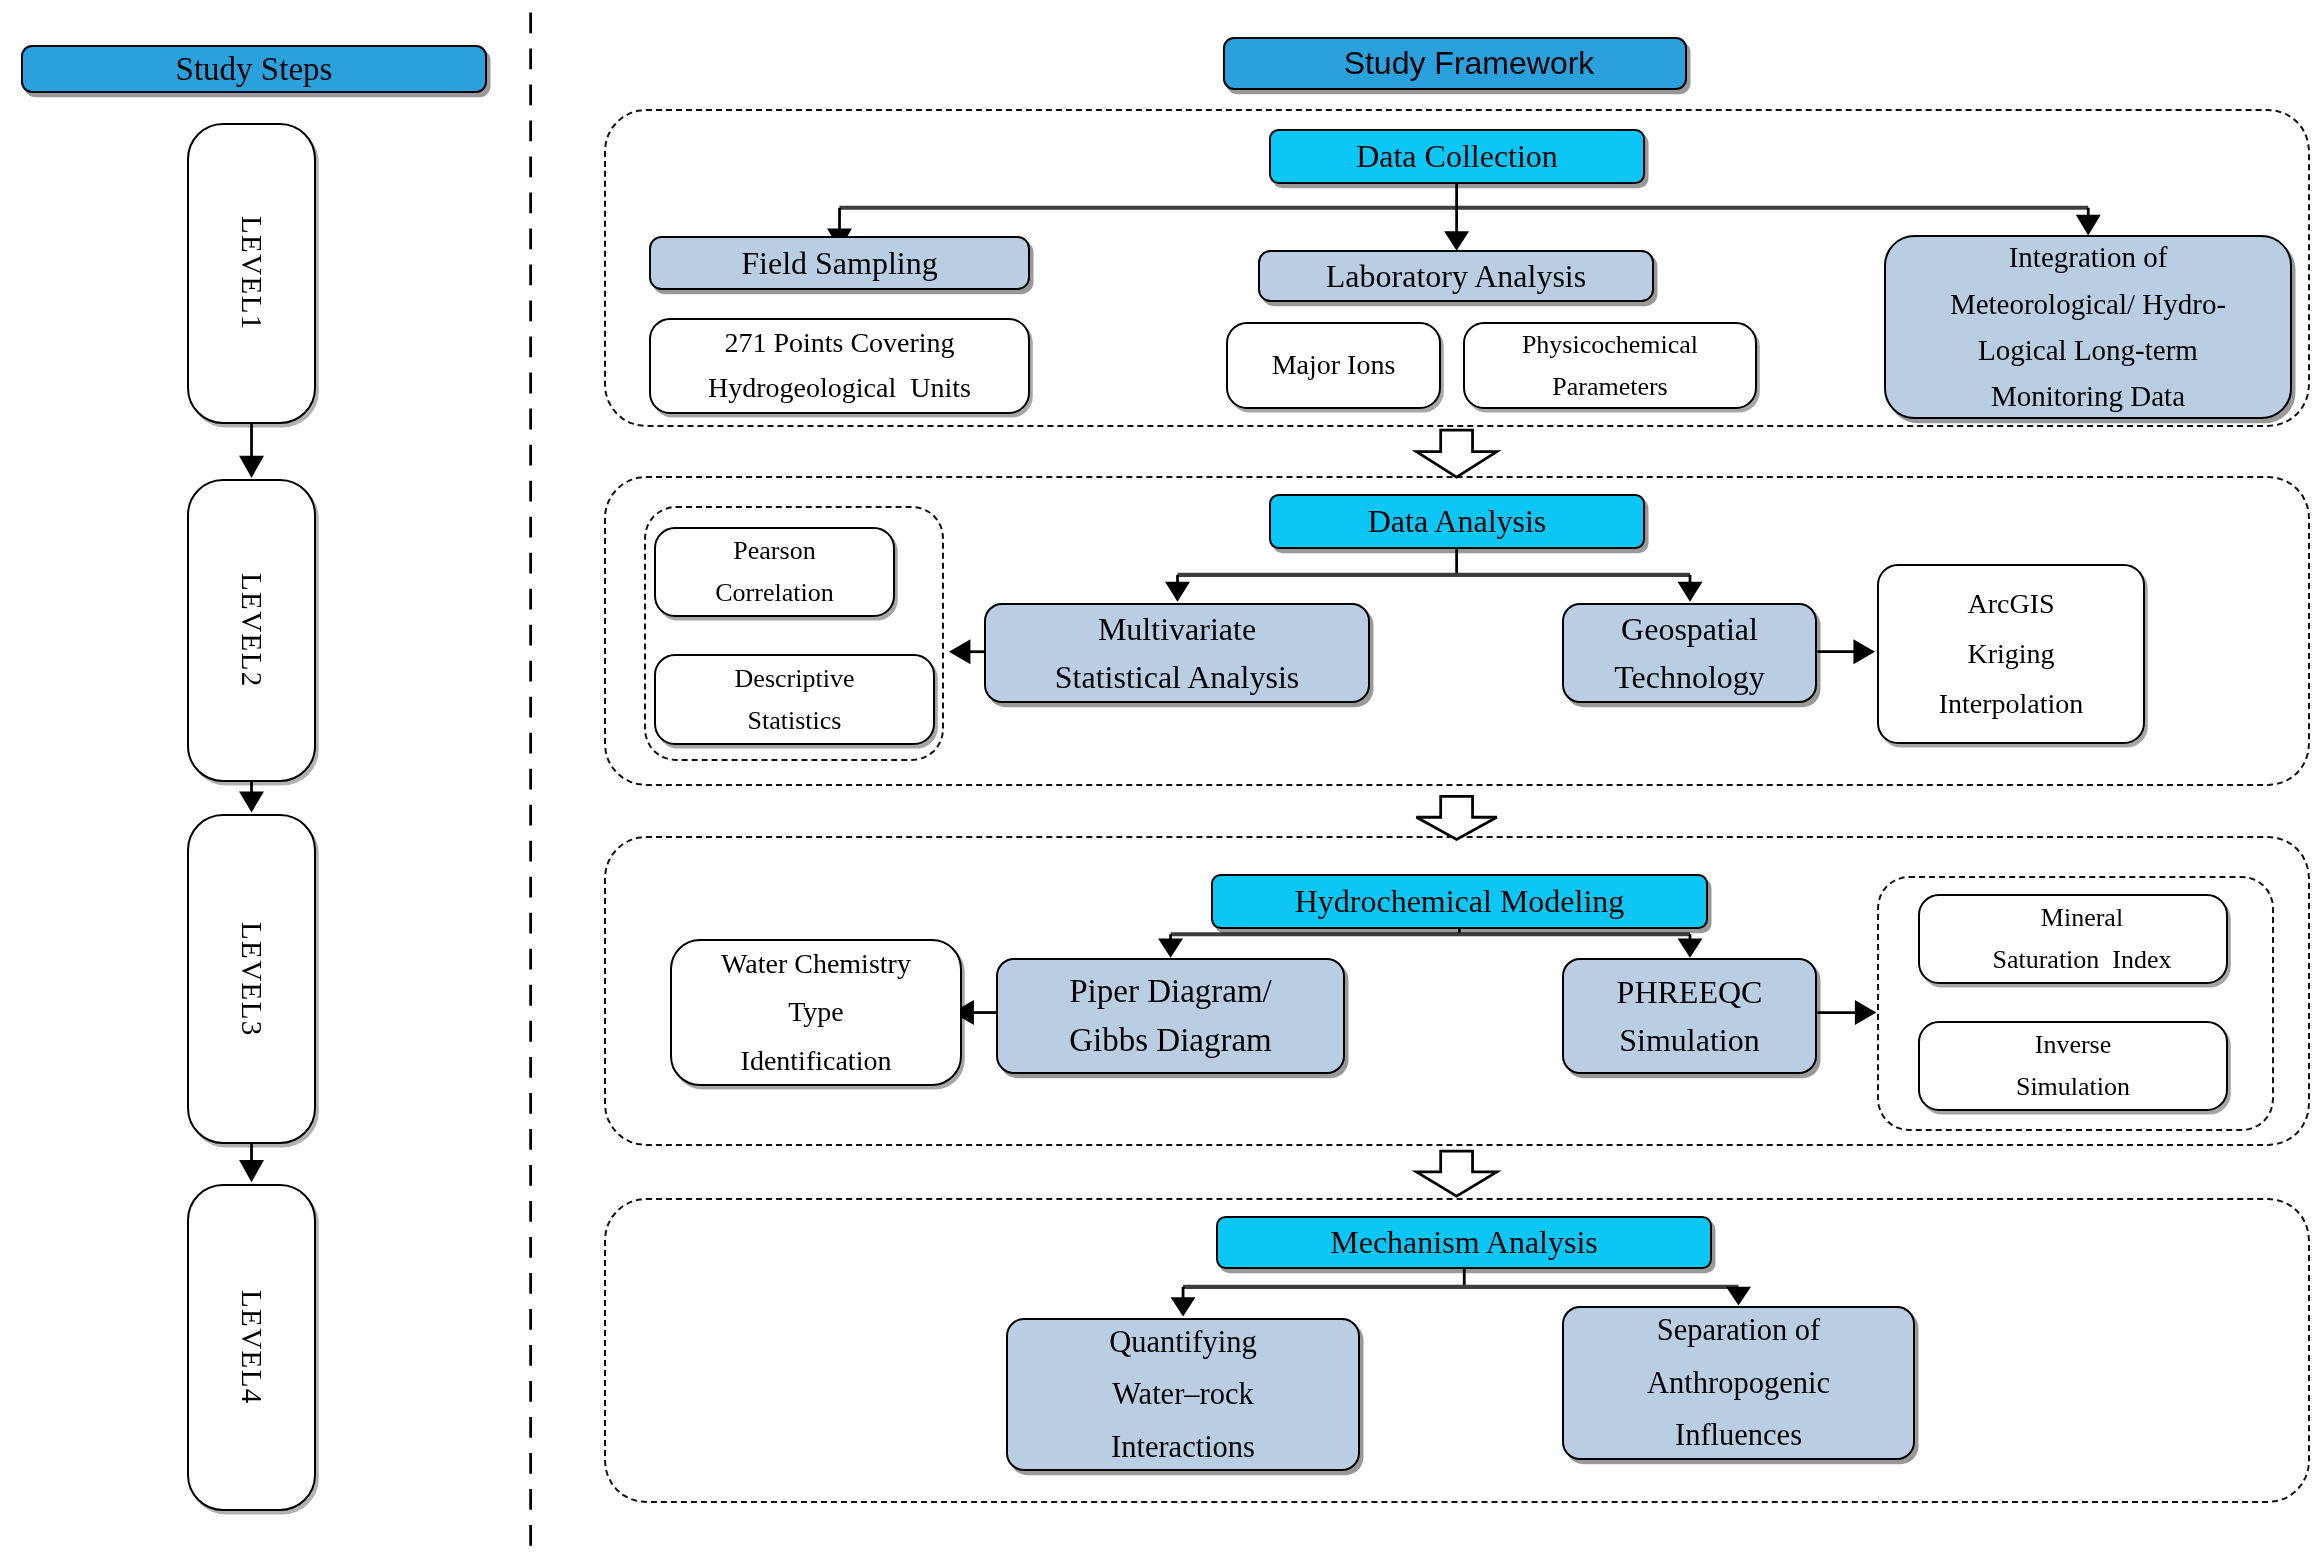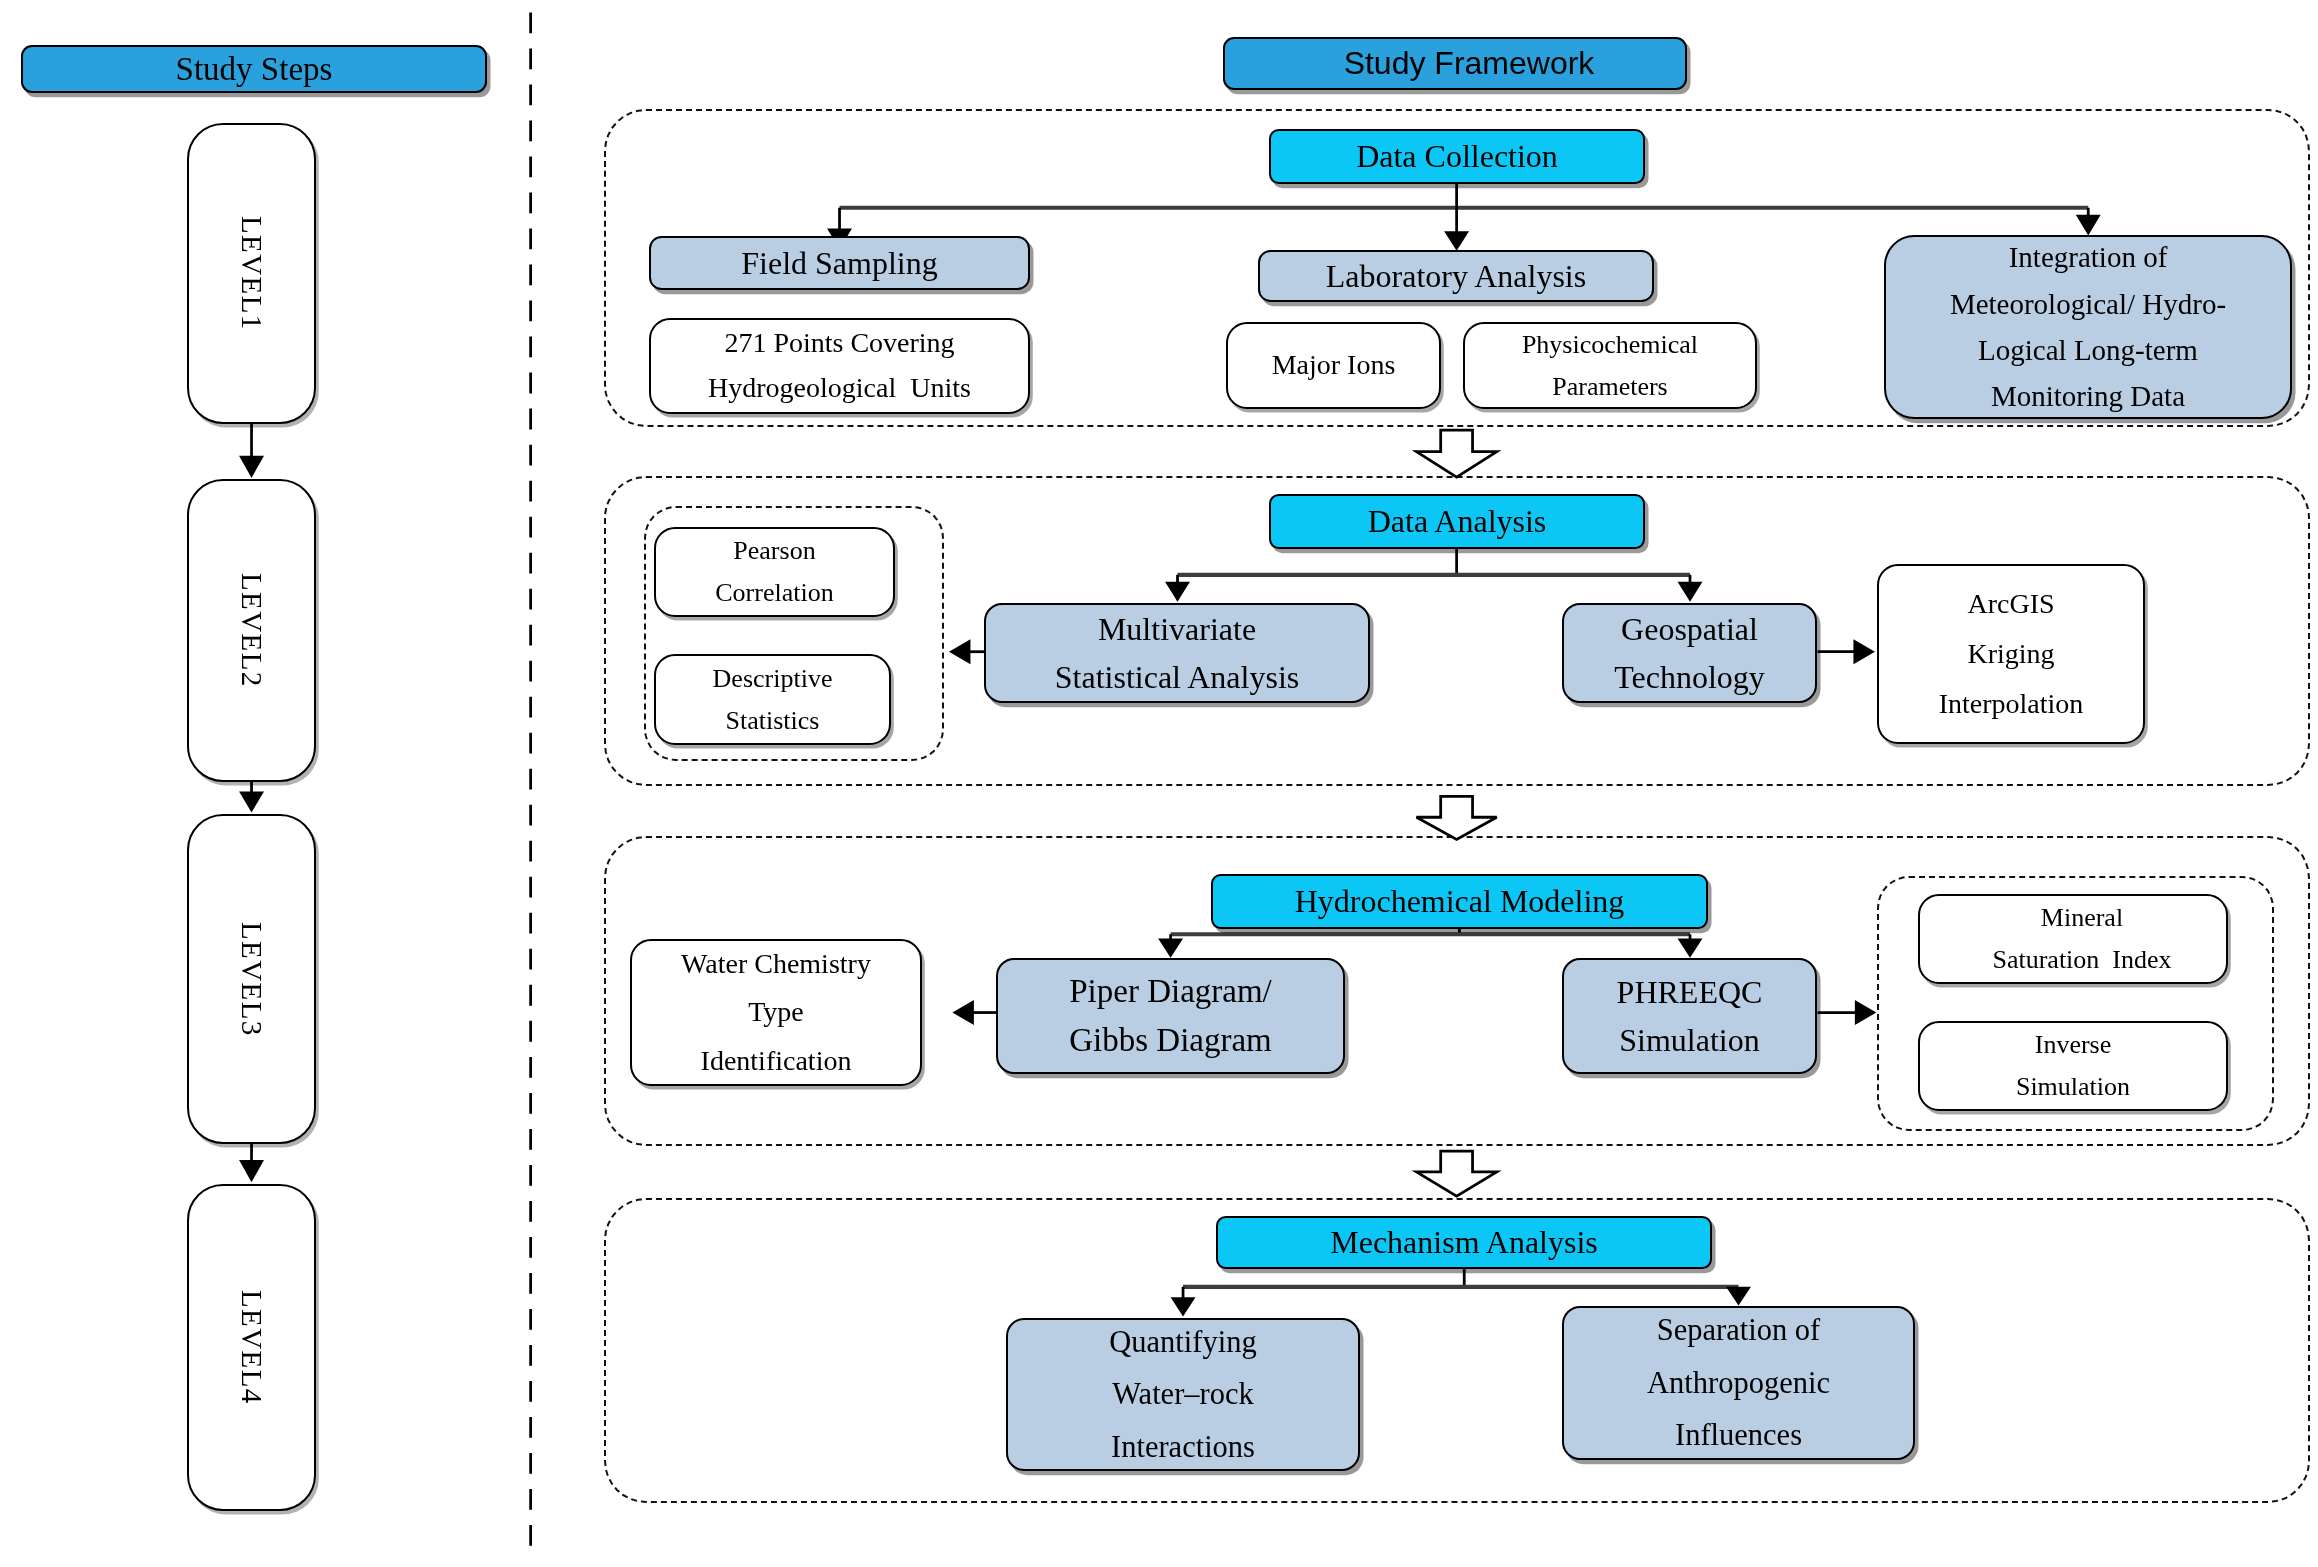--- a/index.html
+++ b/index.html
@@ -207,21 +207,21 @@
 
   <div class="abs dashed" style="left:604px;top:476px;width:1706px;height:310px;"></div>
   <div class="abs sec-title" style="left:1269px;top:494px;width:376px;height:55px;">
     <span>Data Analysis</span>
   </div>
   <div class="abs dashed inner" style="left:644px;top:506px;width:300px;height:255px;"></div>
   <div class="abs white" style="left:654px;top:527px;width:241px;height:90px;font-size:26px;">
     <span>Pearson
 Correlation</span>
   </div>
-  <div class="abs white" style="left:654px;top:654px;width:237px;height:91px;font-size:26px;">
+  <div class="abs white" style="left:654px;top:654px;width:281px;height:91px;font-size:26px;">
     <span>Descriptive
 Statistics</span>
   </div>
   <div class="abs sub" style="left:984px;top:603px;width:386px;height:100px;">
     <span>Multivariate
 Statistical Analysis</span>
   </div>
   <div class="abs sub" style="left:1562px;top:603px;width:255px;height:100px;">
     <span>Geospatial
 Technology</span>
@@ -229,21 +229,21 @@
   <div class="abs white airy" style="left:1877px;top:564px;width:268px;height:180px;">
     <span>ArcGIS
 Kriging
 Interpolation</span>
   </div>
 
   <div class="abs dashed" style="left:604px;top:836px;width:1706px;height:310px;"></div>
   <div class="abs sec-title" style="left:1211px;top:854px;width:497px;height:55px;margin-top:20px;">
     <span>Hydrochemical Modeling</span>
   </div>
-  <div class="abs white lh17" style="left:630px;top:939px;width:292px;height:147px;">
+  <div class="abs white lh17" style="left:670px;top:939px;width:292px;height:147px;border-radius:30px;">
     <span>Water Chemistry
 Type
 Identification</span>
   </div>
   <div class="abs sub" style="left:996px;top:958px;width:349px;height:116px;font-size:33px;">
     <span>Piper Diagram/
 Gibbs Diagram</span>
   </div>
   <div class="abs sub" style="left:1562px;top:958px;width:255px;height:116px;">
     <span>PHREEQC

